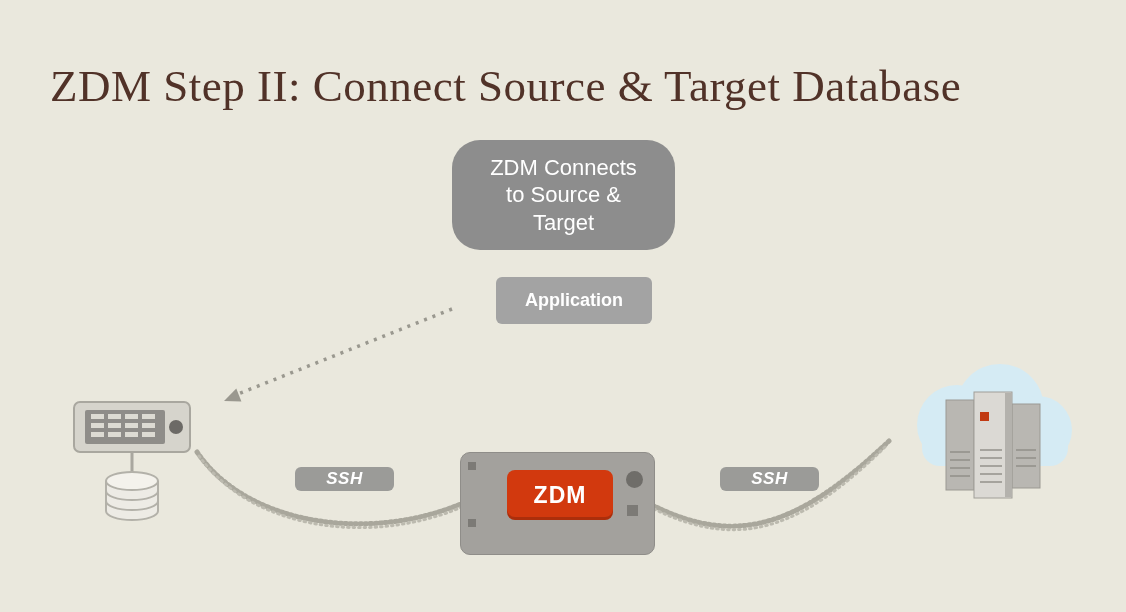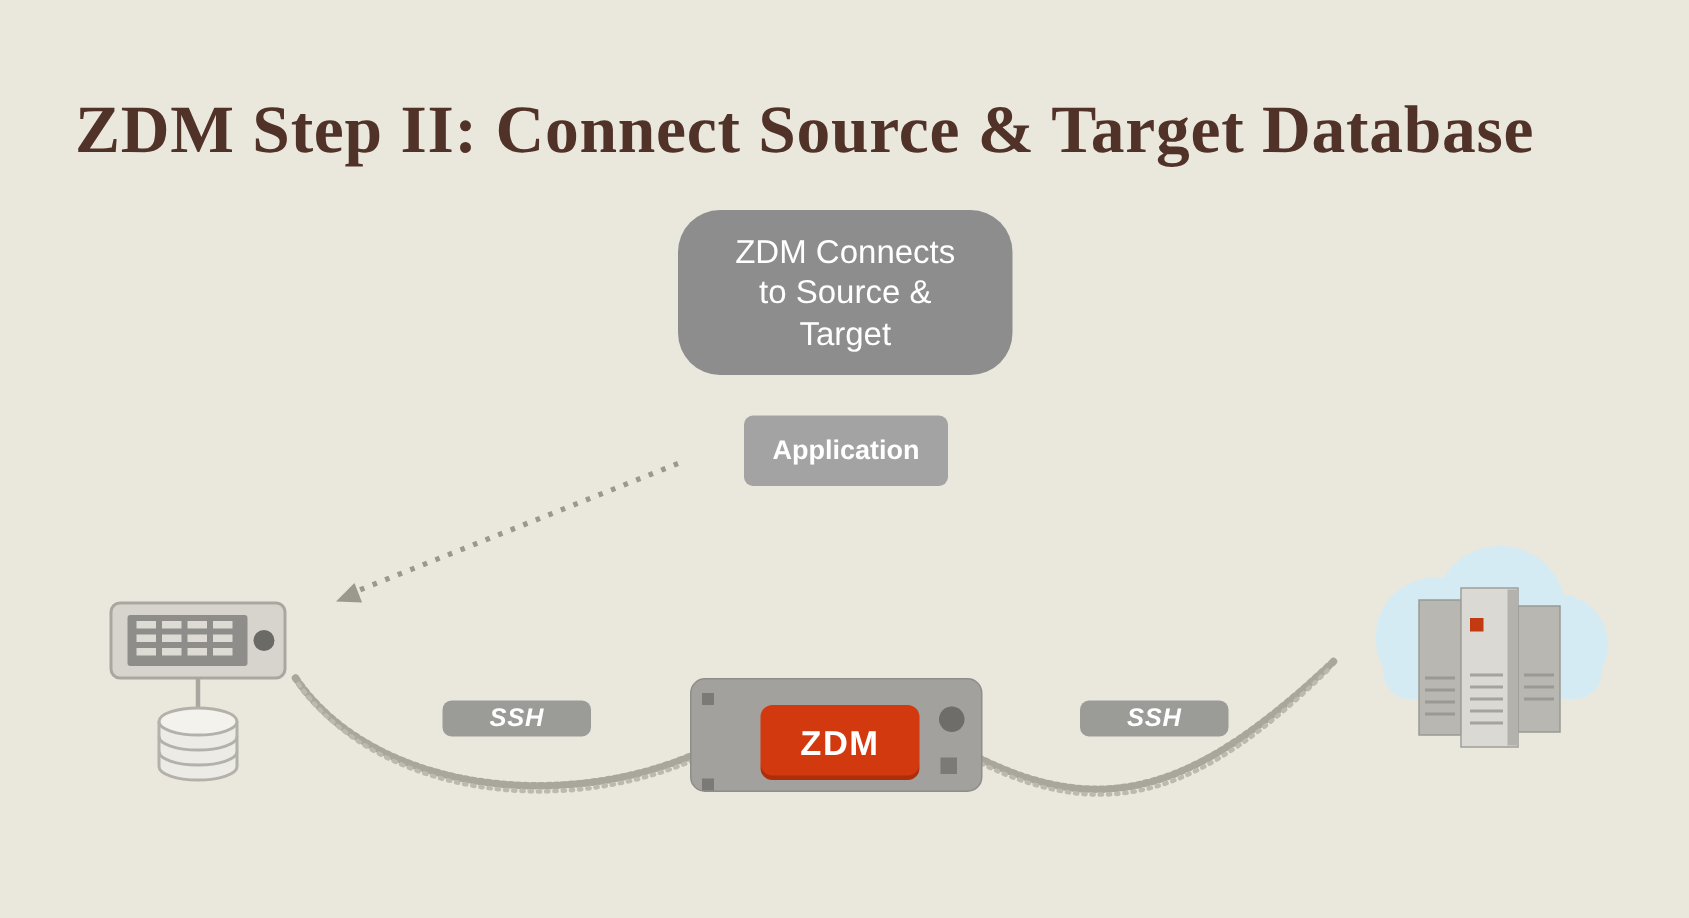--- a/index.html
+++ b/index.html
@@ -8,55 +8,55 @@
     position: relative; overflow: hidden;
     background: var(--background, #eae8dd);
     font-family: "Liberation Sans", sans-serif;
   }
   .layer { position: absolute; z-index: 2; }
   #diagram-svg { position: absolute; left: 0; top: 0; z-index: 1; }
 
   .title {
     left: 50px; top: 60px; width: 1060px;
     font-family: "Liberation Serif", serif;
-    font-size: 45px; font-weight: 700;
+    font-size: 45px; font-weight: 400;
     color: var(--title-color, #513228);
     letter-spacing: 0.5px;
     white-space: nowrap;
   }
 
   .callout {
     left: 452px; top: 140px; width: 223px; height: 110px;
     background: var(--callout-gray, #8d8d8d);
     border-radius: 28px;
     color: #ffffff; font-weight: normal; font-size: 22px; line-height: 1.25;
     display: flex; align-items: center; justify-content: center;
     text-align: center; white-space: pre-line;
   }
 
   .app-label {
-    left: 496px; top: 277px; width: 136px; height: 47px;
+    left: 496px; top: 277px; width: 156px; height: 47px;
     background: var(--label-gray, #a3a3a3);
     border-radius: 6px;
     color: #ffffff; font-weight: bold; font-size: 18px;
     display: flex; align-items: center; justify-content: center;
   }
 
   .ssh {
     width: 99px; height: 24px;
     background: var(--ssh-gray, #9b9b98);
     border-radius: 6px;
     color: #ffffff; font-weight: bold; font-size: 17px; letter-spacing: 0.5px;
     display: flex; align-items: center; justify-content: center; font-style: italic;
   }
   .ssh-left  { left: 295px; top: 467px; }
   .ssh-right { left: 720px; top: 467px; }
 
   .appliance {
-    left: 460px; top: 452px; width: 195px; height: 76px;
+    left: 460px; top: 452px; width: 195px; height: 103px;
     background: var(--appliance-gray, #a3a19d);
     border: 1px solid #8f8d89;
     border-radius: 10px;
     box-sizing: border-box;
     padding-left: 36px;
   }
   .zdm-btn {
     position: absolute; left: 46px; top: 17px; width: 106px; height: 50px;
     background: var(--zdm-red, #d2390e);
     border-radius: 8px;

